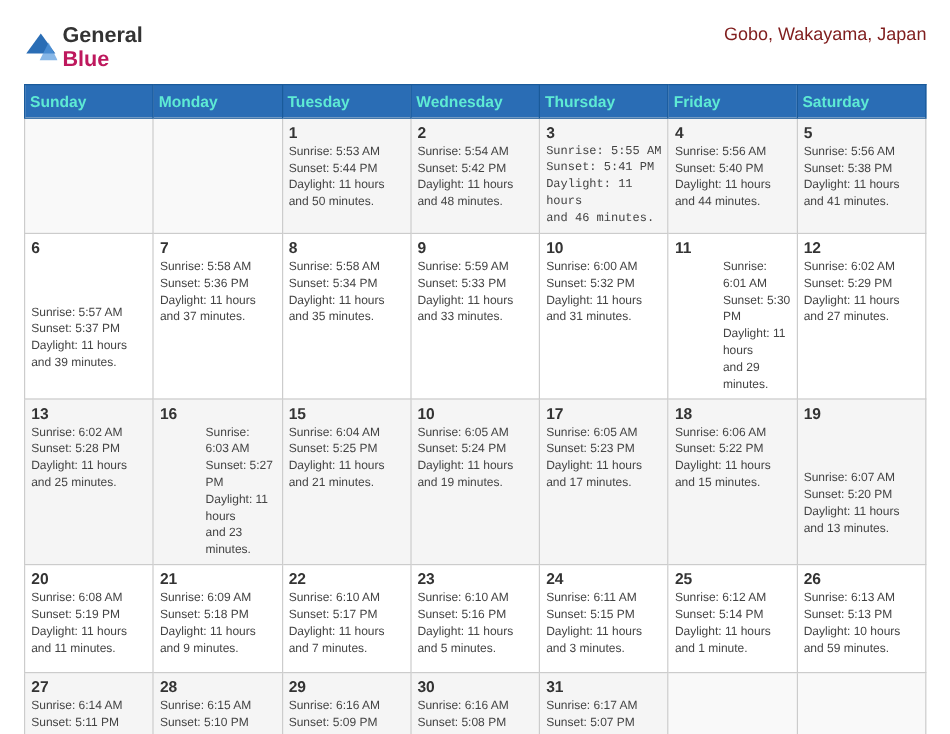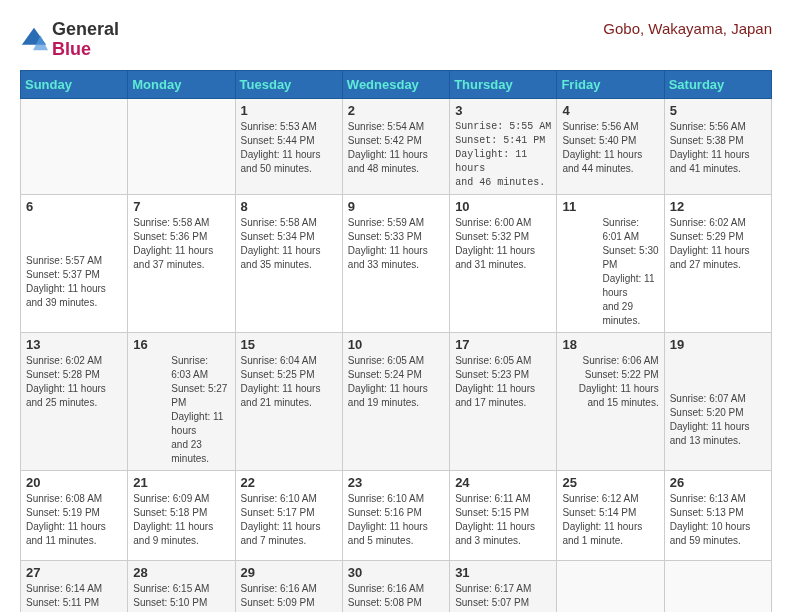--- a/index.html
+++ b/index.html
@@ -252,21 +252,21 @@
         </td>
         <td>
           <span class="day-number">17</span>
           <div class="day-detail" style="white-space: pre-line;">Sunrise: 6:05 AM
 Sunset: 5:23 PM
 Daylight: 11 hours
 and 17 minutes.</div>
         </td>
         <td>
           <span class="day-number">18</span>
-          <div class="day-detail" style="white-space: pre-line; text-align: right;">Sunrise: 6:06 AM
+          <div class="day-detail" style="white-space: pre-line;">Sunrise: 6:06 AM
 Sunset: 5:22 PM
 Daylight: 11 hours
 and 15 minutes.</div>
         </td>
         <td>
           <span class="day-number">19</span>
           <div class="day-detail" style="white-space: pre-line; margin-top: 40px;">Sunrise: 6:07 AM
 Sunset: 5:20 PM
 Daylight: 11 hours
 and 13 minutes.</div>

